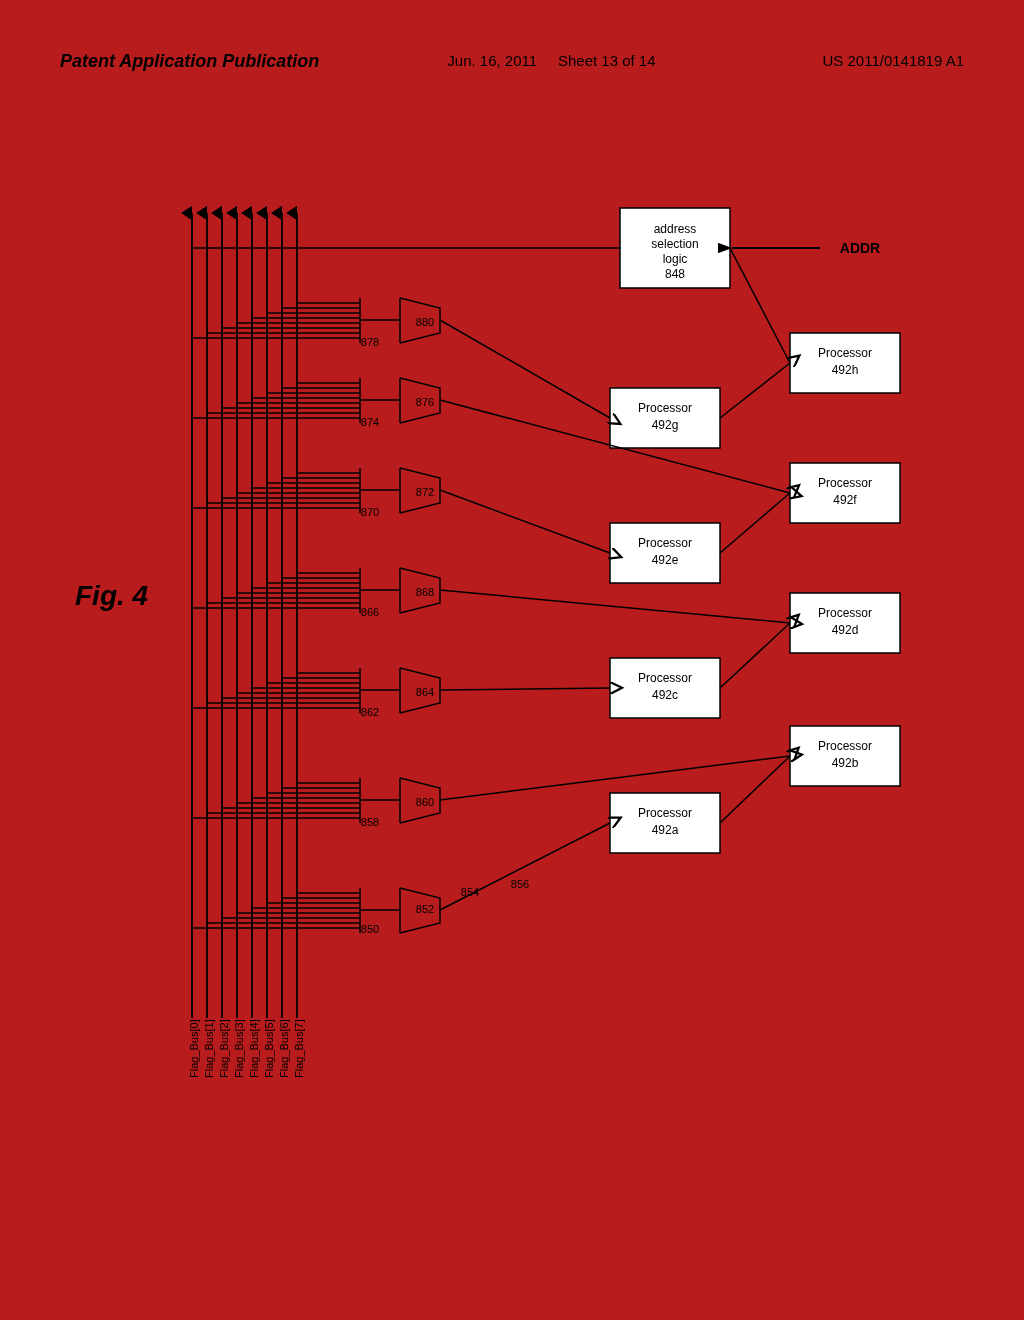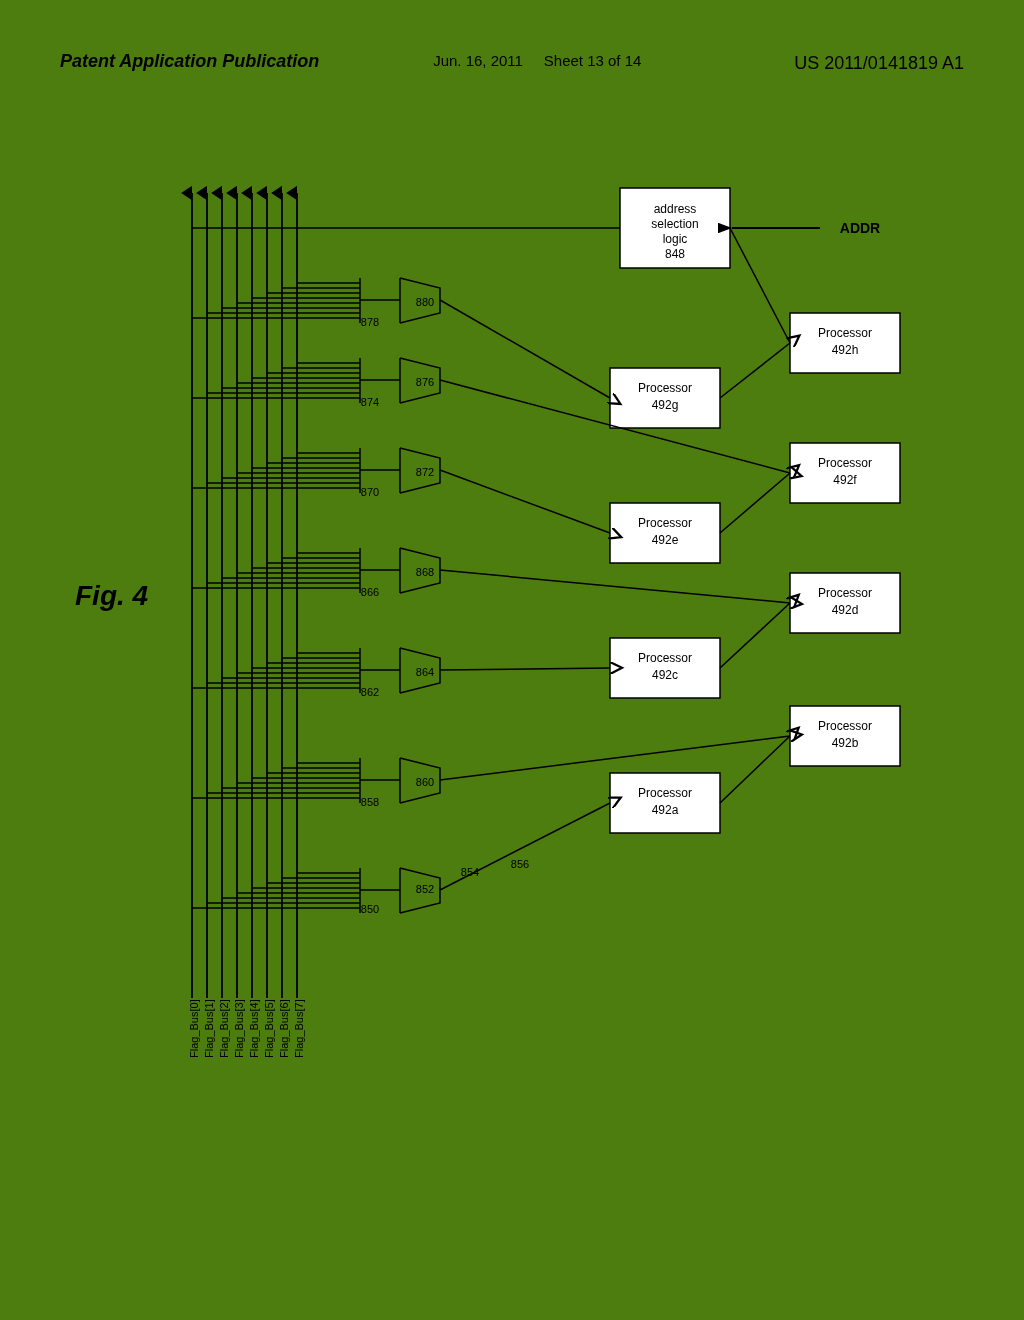--- a/index.html
+++ b/index.html
@@ -8,21 +8,21 @@
       height: 1320px;
       background: #ffffff;
       font-family: Arial, sans-serif;
       overflow: hidden;
       position: relative;
     }
     .page {
       width: 1024px;
       height: 1320px;
       position: relative;
-      background: #4d7c0f;
+      background: #b91c1c;
     }
     .header {
       position: absolute;
       top: 50px;
       left: 60px;
       right: 60px;
       display: flex;
       justify-content: space-between;
       align-items: flex-start;
     }
@@ -31,36 +31,36 @@
       font-weight: bold;
       font-style: italic;
       line-height: 1.3;
     }
     .header-center {
       font-size: 15px;
       text-align: left;
       line-height: 1.5;
     }
     .header-right {
-      font-size: 18px;
+      font-size: 15px;
       text-align: right;
       line-height: 1.5;
       margin-left: 39px;
     }
     .fig-label {
       position: absolute;
       left: 75px;
       top: 580px;
       font-size: 28px;
       font-weight: bold;
       font-style: italic;
     }
     .diagram-area {
       position: absolute;
-      top: 148px;
+      top: 168px;
       left: 130px;
       width: 820px;
       height: 1020px;
       text-align: right;
     }
     svg.diagram {
       width: 100%;
       height: 100%;
     }
   </style>

